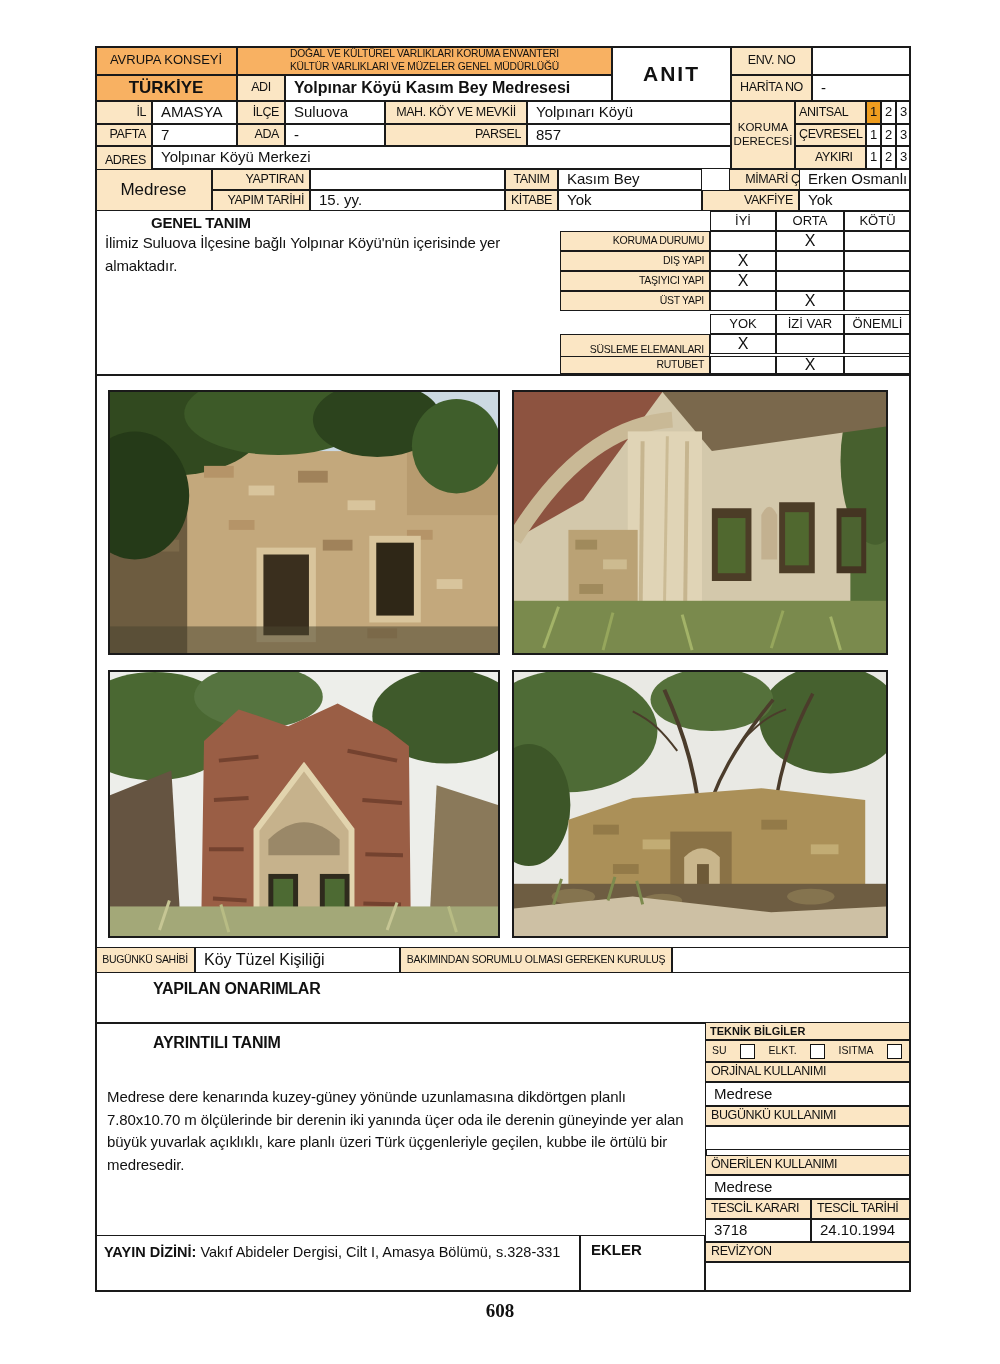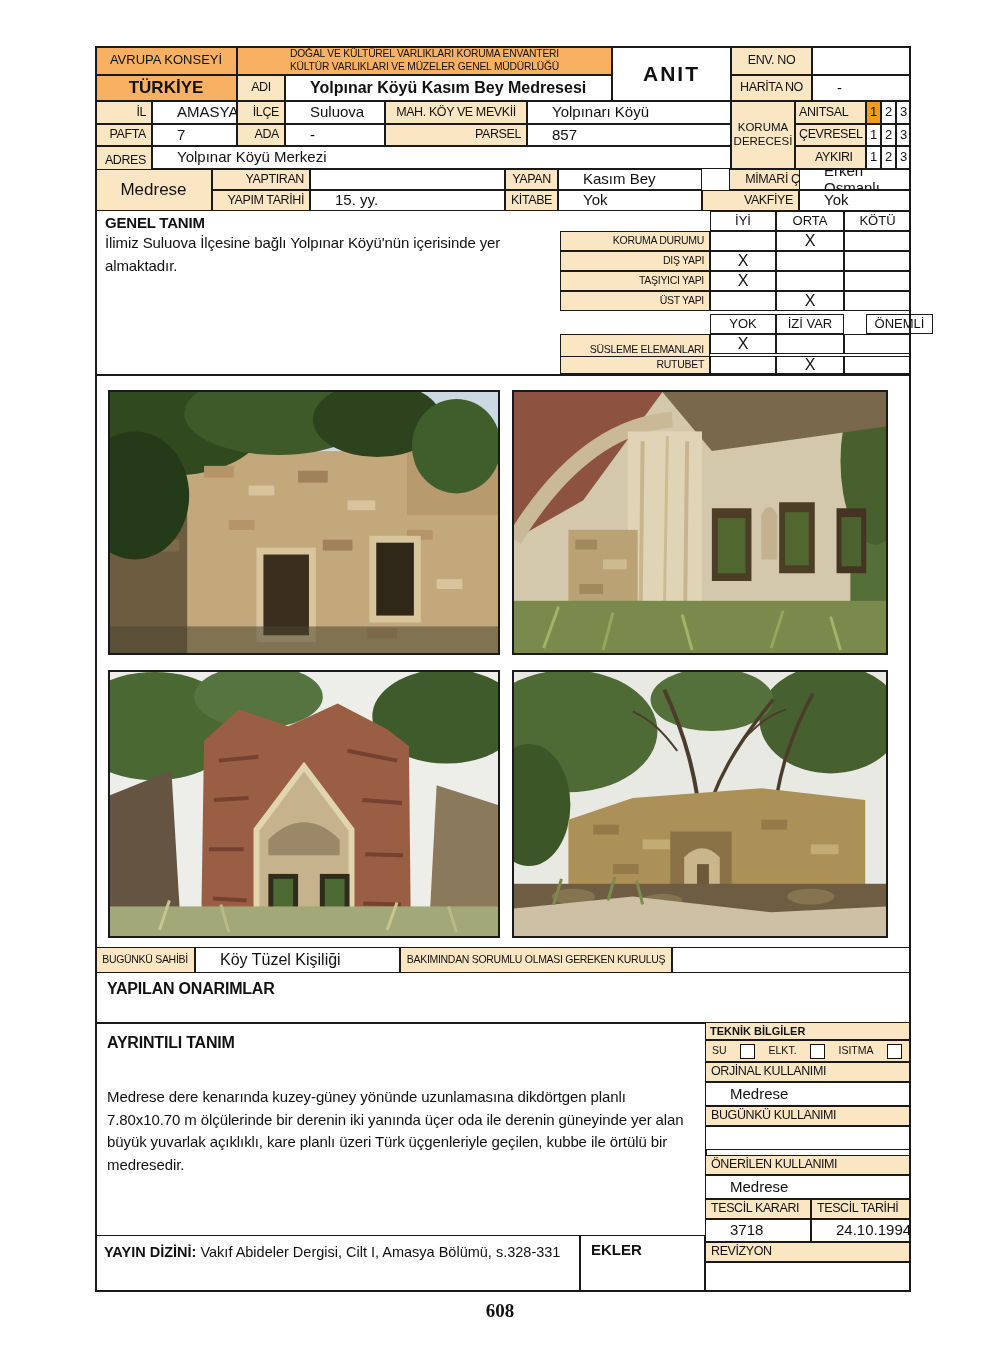--- a/index.html
+++ b/index.html
@@ -5,28 +5,28 @@
   html,body{margin:0;padding:0;background:#fff;}
   .page{position:relative;width:1000px;height:1364px;background:#fff;font-family:"Liberation Sans",sans-serif;color:#111;}
   .form{position:absolute;left:95px;top:46px;width:816px;height:1246px;}
   .c{position:absolute;box-sizing:border-box;border:1px solid #1a1a1a;background:#fff;display:flex;align-items:center;overflow:hidden;line-height:1.1;}
   .pe{background:#fbe6c4;}
   .or{background:#f8b162;}
   .hl{background:#ef9d1f;}
   .b{font-weight:bold;}
   .ctr{justify-content:center;text-align:center;}
   .rgt{justify-content:flex-end;text-align:right;padding-right:5px;}
-  .lft{justify-content:flex-start;padding-left:24px;}
+  .lft{justify-content:flex-start;padding-left:8px;}
   .lbl{font-size:12.5px;letter-spacing:-0.4px;}
   .lbl10{font-size:10.5px;letter-spacing:-0.3px;}
   .v15{font-size:15px;}
   .v16{font-size:16px;}
   .v13{font-size:13px;}
   .hline{position:absolute;left:0;width:816px;border-top:2px solid #1a1a1a;}
-  .head{position:absolute;font-weight:bold;font-size:15px;letter-spacing:-0.2px;}
+  .head{position:absolute;font-weight:bold;font-size:15px;letter-spacing:-0.2px;margin-left:46px;}
   .para{position:absolute;font-size:15px;line-height:1.5;letter-spacing:-0.1px;}
   .photo{position:absolute;box-sizing:border-box;border:2px solid #1a1a1a;background:#ddd;}
   .photo svg{display:block;}
   .cb{display:inline-block;width:13px;height:13px;border:1.6px solid #111;background:#fff;margin:0 2px;}
   .outer{position:absolute;left:0;top:0;width:816px;height:1246px;border:2px solid #1a1a1a;box-sizing:border-box;pointer-events:none;}
   .pageno{position:absolute;left:0;width:1000px;top:1300px;text-align:center;font-family:"Liberation Serif",serif;font-weight:bold;font-size:19px;}
   .two{flex-direction:column;justify-content:center;line-height:1.2;}
 </style>
 </head>
 <body>
@@ -79,21 +79,21 @@
   <div class="c ctr v13" style="left:786px;top:78px;width:15px;height:22px">2</div>
   <div class="c ctr v13" style="left:801px;top:78px;width:15px;height:22px">3</div>
   <div class="c pe lft lbl" style="left:700px;top:100px;width:71px;height:23px;padding-left:19px">AYKIRI</div>
   <div class="c ctr v13" style="left:771px;top:100px;width:15px;height:23px">1</div>
   <div class="c ctr v13" style="left:786px;top:100px;width:15px;height:23px">2</div>
   <div class="c ctr v13" style="left:801px;top:100px;width:15px;height:23px">3</div>
 
   <div class="c pe ctr" style="left:0;top:123px;width:117px;height:42px;font-size:17px">Medrese</div>
   <div class="c pe rgt lbl" style="left:117px;top:123px;width:98px;height:21px">YAPTIRAN</div>
   <div class="c lft v15" style="left:215px;top:123px;width:195px;height:21px"></div>
-  <div class="c pe ctr lbl" style="left:410px;top:123px;width:53px;height:21px">YAPAN</div>
+  <div class="c pe ctr lbl" style="left:410px;top:123px;width:53px;height:21px">TANIM</div>
   <div class="c lft v15" style="left:463px;top:123px;width:144px;height:21px">Kasım Bey</div>
   <div class="c pe rgt lbl" style="left:634px;top:123px;width:97px;height:21px">MİMARİ ÇAĞI</div>
   <div class="c lft v15" style="left:704px;top:123px;width:112px;height:21px">Erken Osmanlı</div>
   <div class="c pe rgt lbl" style="left:117px;top:144px;width:98px;height:21px">YAPIM TARİHİ</div>
   <div class="c lft v15" style="left:215px;top:144px;width:195px;height:21px">15. yy.</div>
   <div class="c pe ctr lbl" style="left:410px;top:144px;width:53px;height:21px">KİTABE</div>
   <div class="c lft v15" style="left:463px;top:144px;width:144px;height:21px">Yok</div>
   <div class="c pe rgt lbl" style="left:607px;top:144px;width:97px;height:21px">VAKFİYE</div>
   <div class="c lft v15" style="left:704px;top:144px;width:112px;height:21px">Yok</div>
 
@@ -119,21 +119,21 @@
   <div class="c ctr v16" style="left:681px;top:225px;width:68px;height:20px"></div>
   <div class="c ctr v16" style="left:749px;top:225px;width:67px;height:20px"></div>
 
   <div class="c pe rgt lbl10" style="left:465px;top:245px;width:150px;height:20px">ÜST YAPI</div>
   <div class="c ctr v16" style="left:615px;top:245px;width:66px;height:20px"></div>
   <div class="c ctr v16" style="left:681px;top:245px;width:68px;height:20px">X</div>
   <div class="c ctr v16" style="left:749px;top:245px;width:67px;height:20px"></div>
 
   <div class="c ctr v13" style="left:615px;top:268px;width:66px;height:20px">YOK</div>
   <div class="c ctr v13" style="left:681px;top:268px;width:68px;height:20px">İZİ VAR</div>
-  <div class="c ctr v13" style="left:771px;top:268px;width:67px;height:20px">ÖNEMLİ</div>
+  <div class="c ctr v13" style="left:749px;top:268px;width:67px;height:20px">ÖNEMLİ</div>
 
   <div class="c pe rgt lbl10" style="left:465px;top:288px;width:150px;height:32px">SÜSLEME ELEMANLARI</div>
   <div class="c ctr v16" style="left:615px;top:288px;width:66px;height:20px">X</div>
   <div class="c ctr v16" style="left:681px;top:288px;width:68px;height:20px"></div>
   <div class="c ctr v16" style="left:749px;top:288px;width:67px;height:20px"></div>
 
   <div class="c pe rgt lbl10" style="left:465px;top:310px;width:150px;height:18px">RUTUBET</div>
   <div class="c ctr v16" style="left:615px;top:310px;width:66px;height:18px"></div>
   <div class="c ctr v16" style="left:681px;top:310px;width:68px;height:18px">X</div>
   <div class="c ctr v16" style="left:749px;top:310px;width:67px;height:18px"></div>

